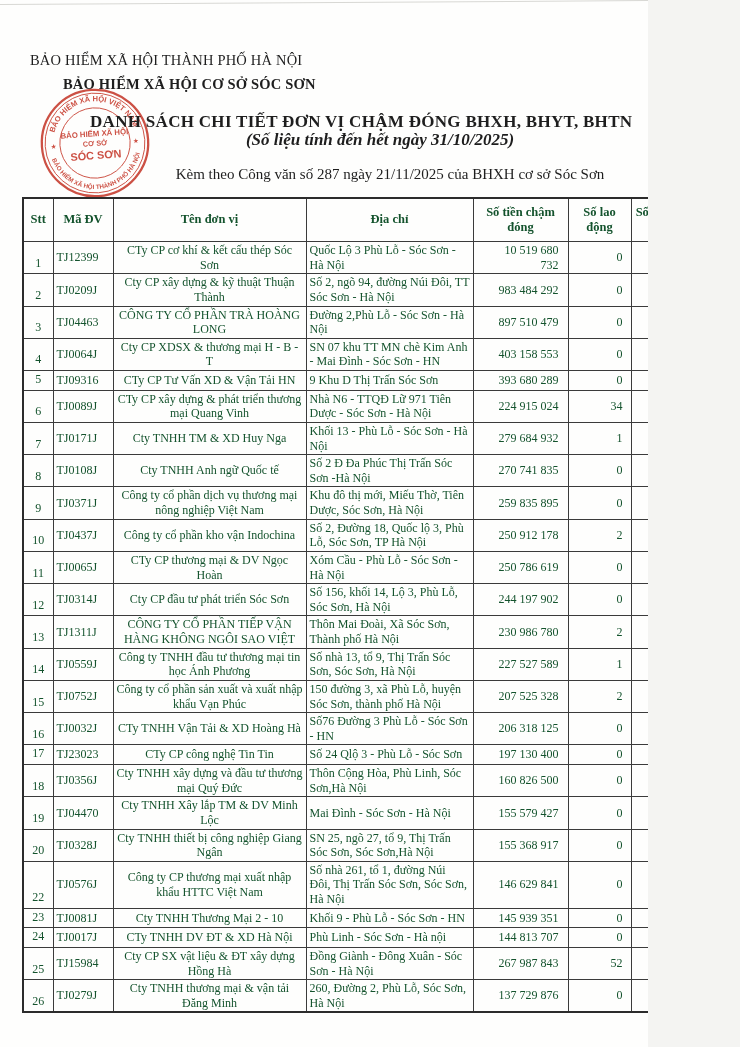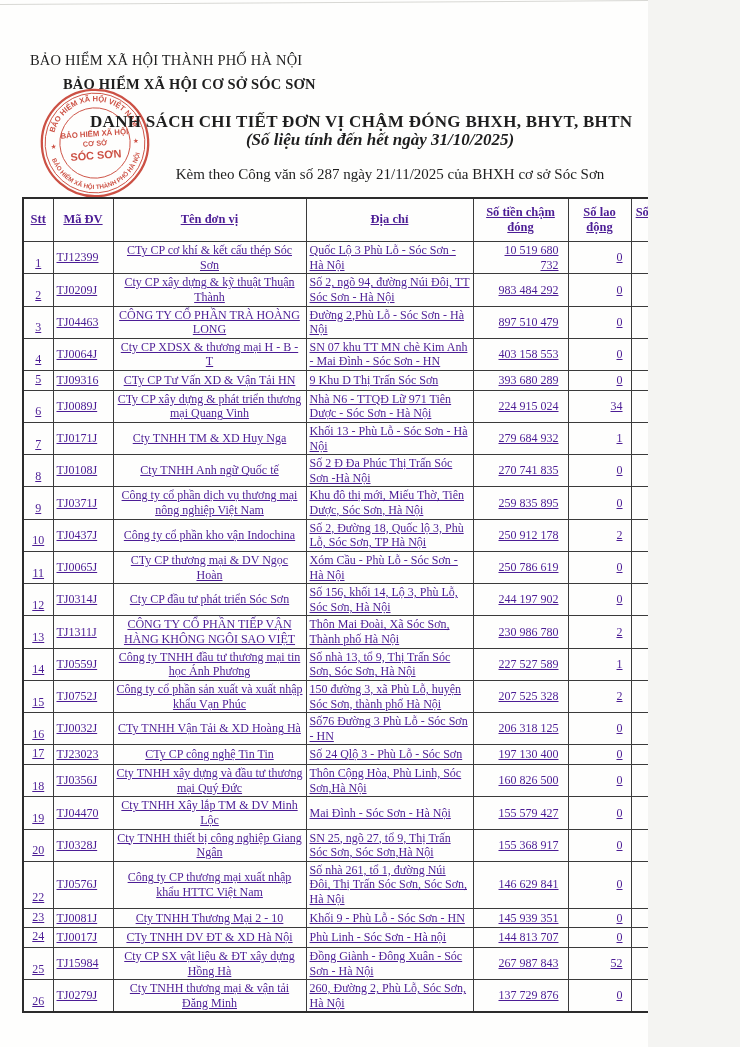--- a/index.html
+++ b/index.html
@@ -21,21 +21,21 @@
   .doc-subtitle{position:absolute;left:90px;top:130px;width:580px;text-align:center;font-size:17px;font-style:italic;font-weight:600;}
   .doc-attach{position:absolute;left:90px;top:166px;width:600px;text-align:center;font-size:15px;}
 
   .stamp{position:absolute;opacity:0.88;pointer-events:none;}
   .stamp-main{left:38px;top:86px;width:114px;height:114px;transform:rotate(-4deg);}
   .stamp-edge{left:684px;top:436px;width:120px;height:120px;transform:rotate(-18deg);opacity:0.8;}
 
   .debt-table{
     position:absolute;left:22px;top:197px;width:697px;
     border-collapse:collapse;table-layout:fixed;
-    font-size:12px;line-height:1.22;color:#4c1d95;text-decoration:underline;
+    font-size:12px;line-height:1.22;color:#14532d;
   }
   .debt-table th,.debt-table td{
     border:1px solid #3b3b3b;padding:1px 3px;overflow:hidden;
   }
   .debt-table{border:2px solid #2c2c2c;}
   .debt-table th{
     font-size:12.5px;font-weight:bold;text-align:center;vertical-align:middle;
     height:38px;padding:2px 2px;
   }
   td.c-stt{text-align:center;vertical-align:bottom;padding-bottom:3px;}

